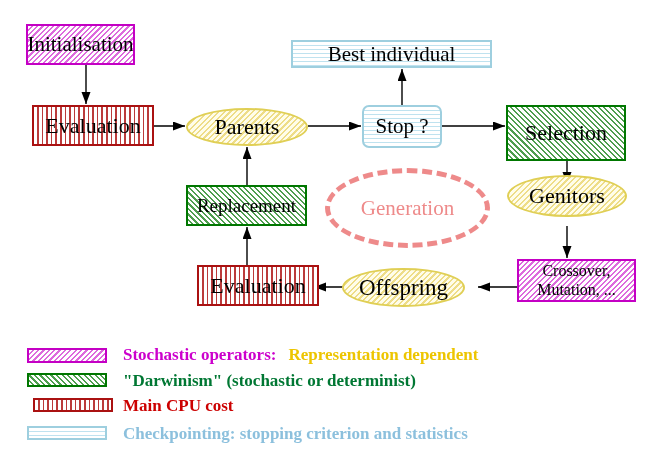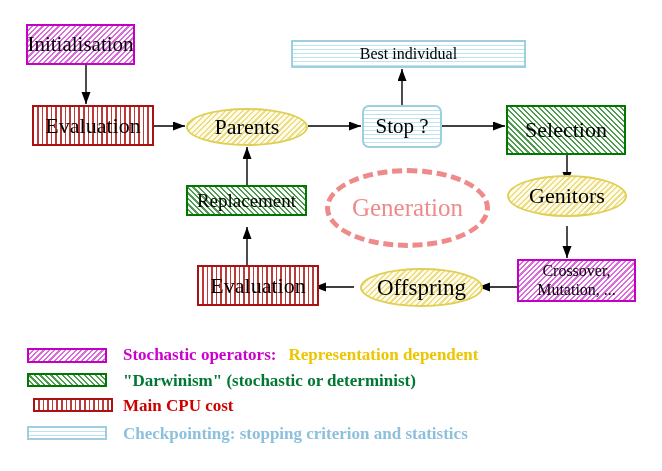--- a/index.html
+++ b/index.html
@@ -23,34 +23,34 @@
   .h-cyan { border:2px solid #9ecfdf;
     background:repeating-linear-gradient(180deg,#ffffff 0px,#ffffff 2.6px,#bfe2ef 2.6px,#bfe2ef 4px); }
   .h-yellow { border:2px solid #e0cf55;
     background:repeating-linear-gradient(135deg,#fffdea 0px,#fffdea 2.4px,#eedd88 2.4px,#eedd88 4px); }
   .ellipse { border-radius:50%; }
 
   
   #n-init        { left:26px;  top:24px;  width:109px; height:41px; font-size:21px; }
   #n-eval-top    { left:26px;  top:105px; width:122px; height:41px; font-size:22px; }
   #n-parents     { left:186px; top:108px; width:122px; height:38px; font-size:22px; }
-  #n-best        { left:291px; top:40px;  width:235px; height:28px; font-size:16px; }
+  #n-best        { left:291px; top:40px;  width:201px; height:28px; font-size:21px; }
   #n-stop        { left:362px; top:105px; width:80px;  height:43px; font-size:21px; border-radius:7px; }
-  #n-selection   { left:506px; top:105px; width:120px; height:50px; font-size:22px; }
+  #n-selection   { left:506px; top:105px; width:120px; height:56px; font-size:22px; }
   #n-genitors    { left:507px; top:175px; width:120px; height:42px; font-size:22px; }
   #n-crossover   { left:517px; top:259px; width:119px; height:43px; font-size:16px;
                    flex-direction:column; line-height:1.15; }
-  #n-offspring   { left:360px; top:268px; width:123px; height:39px; font-size:23px; }
+  #n-offspring   { left:342px; top:268px; width:123px; height:39px; font-size:23px; }
   #n-eval-bottom { left:191px; top:265px; width:122px; height:41px; font-size:22px; }
-  #n-replacement { left:186px; top:185px; width:121px; height:31px; font-size:19px;text-align:center; }
+  #n-replacement { left:186px; top:185px; width:121px; height:41px; font-size:19px;text-align:center; }
 
   #generation {
     left:325px; top:168px; width:165px; height:80px;
     border:5px dashed #ee8a8a; border-radius:50%;
-    color:#ee8a8a; font-size:25px; background:transparent;
+    color:#ee8a8a; font-size:21px; background:transparent;
   }
 
   
   .sw { position:absolute; left:27px; width:80px; height:15px; z-index:2; box-sizing:border-box; }
   #sw-1 { top:348px; }
   #sw-2 { top:373px; height:14px; }
   #sw-3 { top:398px; height:14px; }
   #sw-4 { top:426px; height:14px; }
   .lgt {
     position:absolute; left:123px; z-index:2; height:20px; line-height:20px;

